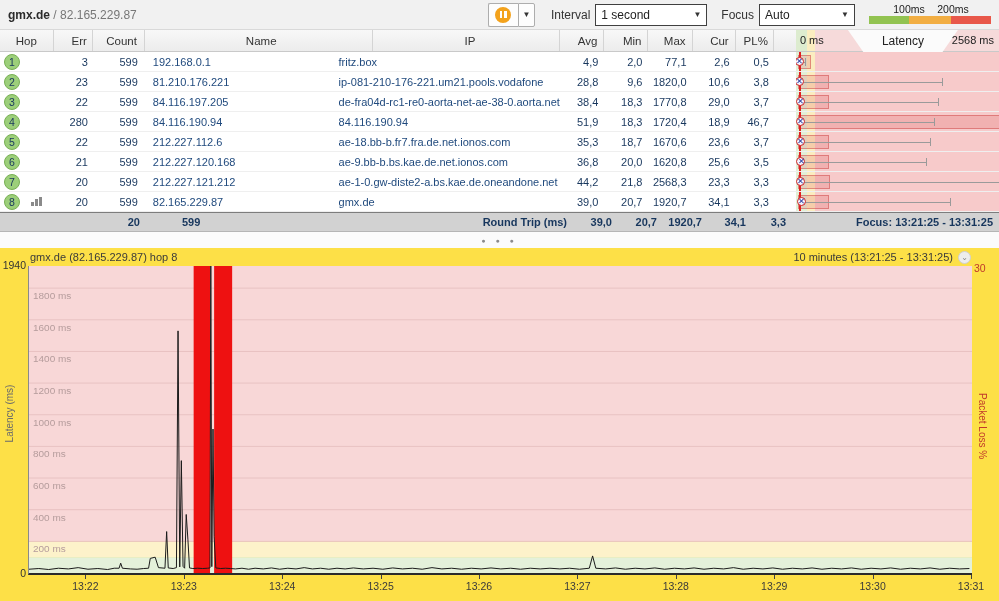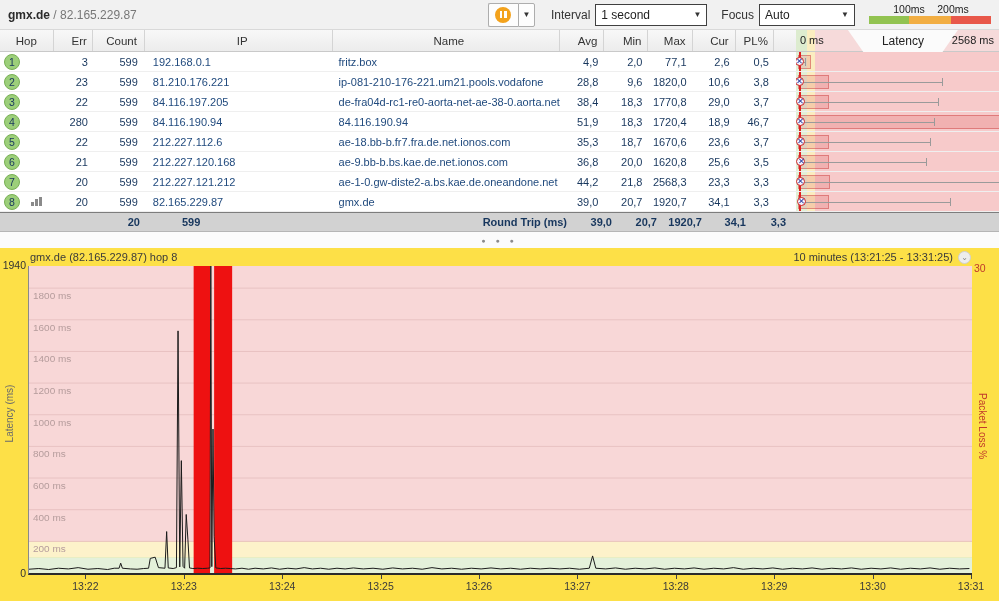--- a/index.html
+++ b/index.html
@@ -121,22 +121,22 @@
         <i class="o" style="background:#f2ae43"></i>
         <i class="r" style="background:#e8584a"></i>
       </div>
     </div>
   </div>
 
   <div class="thead">
     <div class="th col-hop">Hop</div>
     <div class="th col-err">Err</div>
     <div class="th col-count">Count</div>
+    <div class="th col-name">Name</div>
     <div class="th col-ip">IP</div>
-    <div class="th col-name">Name</div>
     <div class="th col-avg">Avg</div>
     <div class="th col-min">Min</div>
     <div class="th col-max">Max</div>
     <div class="th col-cur">Cur</div>
     <div class="th col-pl">PL%</div>
     <div class="th col-lat lat-head">
       <span class="lft">0 ms</span>
       <div class="lat-head-shape">
           <span>Latency</span>
         </div>
@@ -322,20 +322,21 @@
 
   <div class="summary">
     <div class="td sum-count num">20</div>
     <div class="td sum-599 num">599</div>
     <div class="td sum-label num">Round Trip (ms)</div>
     <div class="td col-avg num">39,0</div>
     <div class="td col-min num">20,7</div>
     <div class="td col-max num">1920,7</div>
     <div class="td col-cur num">34,1</div>
     <div class="td col-pl num">3,3</div>
+    <div class="td sum-focus num">Focus: 13:21:25 - 13:31:25</div>
   </div>
 
   <div class="splitter">
       <span>● ● ●</span>
     </div>
 
   <div class="graph">
     <div class="g-title">gmx.de (82.165.229.87) hop 8</div>
     <div class="g-range">10 minutes (13:21:25 - 13:31:25)</div>
     <div class="g-range-dd">⌄</div>

